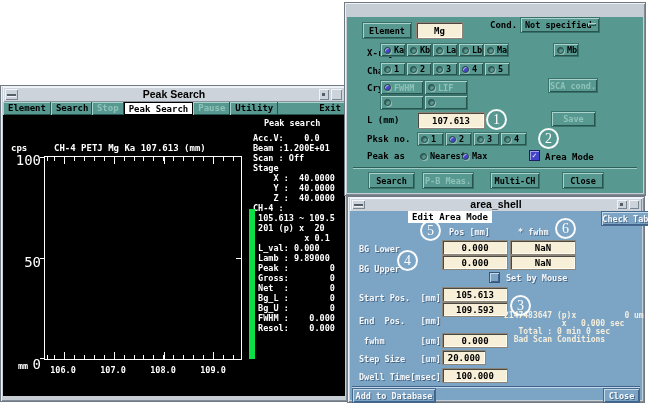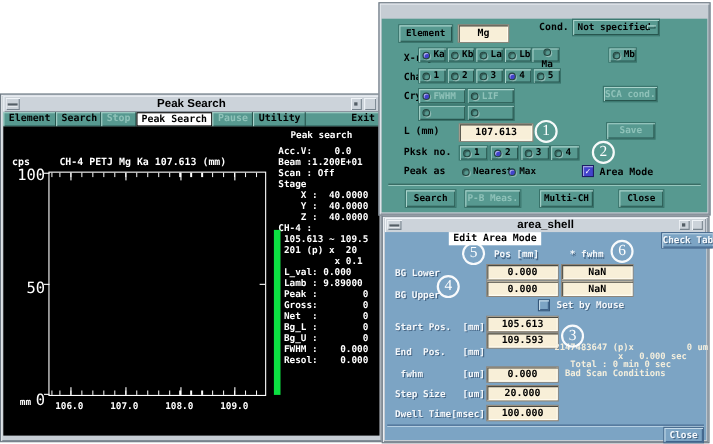--- a/index.html
+++ b/index.html
@@ -188,21 +188,21 @@
           <span class="rlbl">Kb</span>
         </div>
       <div class="ropt" style="left:86px;top:27px;width:24px;height:12px;">
           <span class="rdot"></span>
           <span class="rlbl">La</span>
         </div>
       <div class="ropt" style="left:112px;top:27px;width:24px;height:12px;">
           <span class="rdot"></span>
           <span class="rlbl">Lb</span>
         </div>
-      <div class="ropt" style="left:137px;top:27px;width:24px;height:12px;flex-direction:column;">
+      <div class="ropt" style="left:137px;top:27px;width:24px;height:12px;">
           <span class="rdot"></span>
           <span class="rlbl">Ma</span>
         </div>
       <div class="ropt" style="left:163px;top:27px;width:24px;height:12px;margin-left:44px;">
           <span class="rdot"></span>
           <span class="rlbl">Mb</span>
         </div>
 
       <div class="lblk" style="left:20px;top:49px;">Channel</div>
       <div class="ropt" style="left:34px;top:46px;width:24px;height:12px;">
@@ -320,25 +320,26 @@
       <div class="blbl" style="left:9px;top:105px;">End  Pos.   [mm]</div>
 
       <pre class="scaninfo" style="left:154px;top:101px;">2147483647 (p)x          0 um
             x   0.000 sec
    Total : 0 min 0 sec
   Bad Scan Conditions</pre>
 
       <div class="blbl" style="left:9px;top:125px;"> fwhm       [um]</div>
       <div class="fld" style="left:93px;top:123px;width:64px;height:13px;">0.000</div>
       <div class="blbl" style="left:9px;top:143px;">Step Size   [um]</div>
-      <div class="fld" style="left:93px;top:140px;width:64px;height:13px;">20.000</div>
+      <div class="fld" style="left:93px;top:140px;width:42px;height:13px;">20.000</div>
       <div class="blbl" style="left:9px;top:161px;">Dwell Time[msec]</div>
       <div class="fld" style="left:93px;top:158px;width:64px;height:13px;">100.000</div>
 
       <div class="bsep" style="top:175px;"></div>
+      <div class="btnb" style="left:3px;top:178px;width:82px;height:13px;">Add to Database</div>
       <div class="btnb" style="left:254px;top:178px;width:35px;height:13px;">Close</div>
     </div>
   </div>
 
   <div class="ann" style="left:486px;top:109px;">1</div>
   <div class="ann" style="left:538px;top:128px;">2</div>
   <div class="ann" style="left:510px;top:295px;">3</div>
   <div class="ann" style="left:397px;top:250px;">4</div>
   <div class="ann" style="left:420px;top:220px;">5</div>
   <div class="ann" style="left:555px;top:218px;">6</div>

